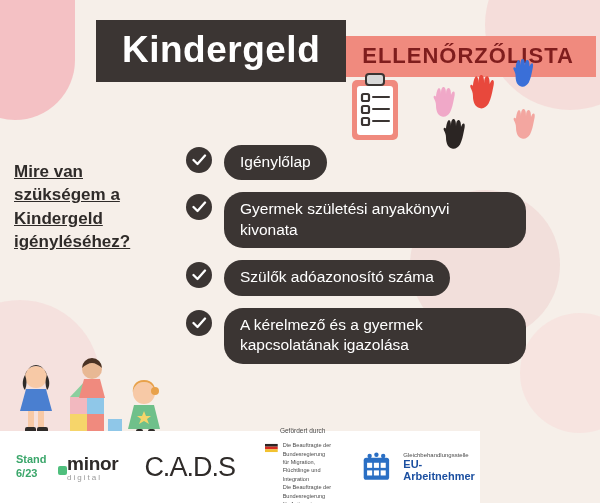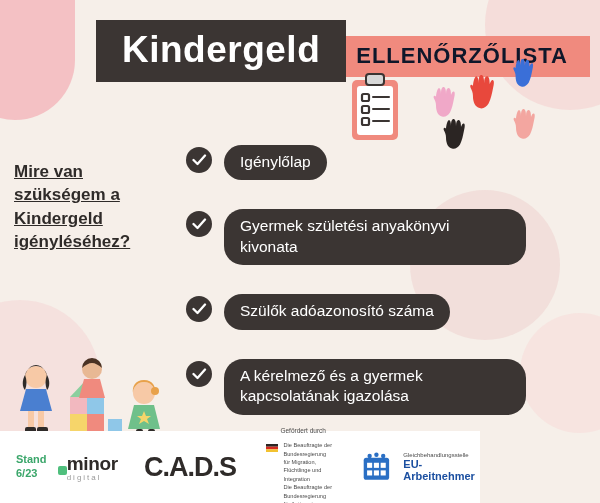--- a/index.html
+++ b/index.html
@@ -33,23 +33,23 @@
     display: flex; flex-direction: row; align-items: center;
   }
   .title {
     background: #3b3533; color: #ffffff;
     font-size: 37px; font-weight: bold;
     padding: 9px 26px 11px 26px;
     letter-spacing: .5px;
     white-space: nowrap;
   }
   .subtitle {
-    background: #f08a7e; color: #0f172a;
+    background: #f08a7e; color: #7f1d1d;
     font-size: 22px; font-weight: bold;
-    padding: 7px 22px 8px 10px;
+    padding: 7px 22px 8px 16px;
     margin-top: 10px;
     letter-spacing: 1px;
     white-space: nowrap;
   }
 
   
   .clipboard {
     position: absolute; left: 348px; top: 72px;
     width: 58px; height: 72px;
   }
@@ -62,21 +62,21 @@
     width: 120px;
     font-size: 17px; font-weight: bold; color: #2f2b29;
     line-height: 1.38;
     text-decoration: underline;
   }
 
   
   .checklist {
     position: absolute; left: 186px; top: 145px;
     width: 340px;
-    display: flex; flex-direction: column; gap: 29px;
+    display: flex; flex-direction: column; gap: 12px;
   }
   .check-row { display: flex; align-items: flex-start; gap: 12px; }
   .check-circle {
     flex: 0 0 auto;
     width: 26px; height: 26px; border-radius: 50%;
     background: #3b3533;
     display: flex; align-items: center; justify-content: center;
     margin-top: 2px;
   }
   .check-circle svg { display: block; }
@@ -100,21 +100,21 @@
   .f-stand {
     color: #3aa66a; font-size: 11px; font-weight: bold;
     line-height: 1.25; margin-left: 16px; width: 54px;
   }
   .f-minor {
     display: flex; align-items: center; margin-left: 10px;
   }
   .f-minor-dot { width: 9px; height: 9px; background:#4fbf7d; border-radius: 2px; margin-top: 6px;}
   .f-minor-text { font-size: 19px; font-weight: bold; color: #2f2b29; letter-spacing: -.3px;}
   .f-minor-sub { font-size: 8px; color: #9a9a9a; letter-spacing: 2px; margin-top: -2px;}
-  .f-cads { font-size: 27px; font-weight: bold; color: #2f2b29; margin-left: 26px; letter-spacing: -1px;}
+  .f-cads { font-size: 27px; font-weight: normal; color: #2f2b29; margin-left: 26px; letter-spacing: -1px;}
   .f-gef {
     margin-left: 30px; font-size: 5.6px; color: #4a4a4a; line-height: 1.5;
   }
   .f-gef-title { font-size: 6.5px; color: #4a4a4a; margin-bottom: 6px; text-align:center;}
   .f-flag { display:flex; align-items:flex-start; gap:5px;}
   .f-eu { margin-left: 22px; display: flex; align-items: center; gap: 12px;}
   .f-eu-txt-1 { font-size: 6px; color: #4a4a4a; }
   .f-eu-txt-2 { font-size: 11px; font-weight: bold; color: #1b4fa0; }
 </style>
 </head>

